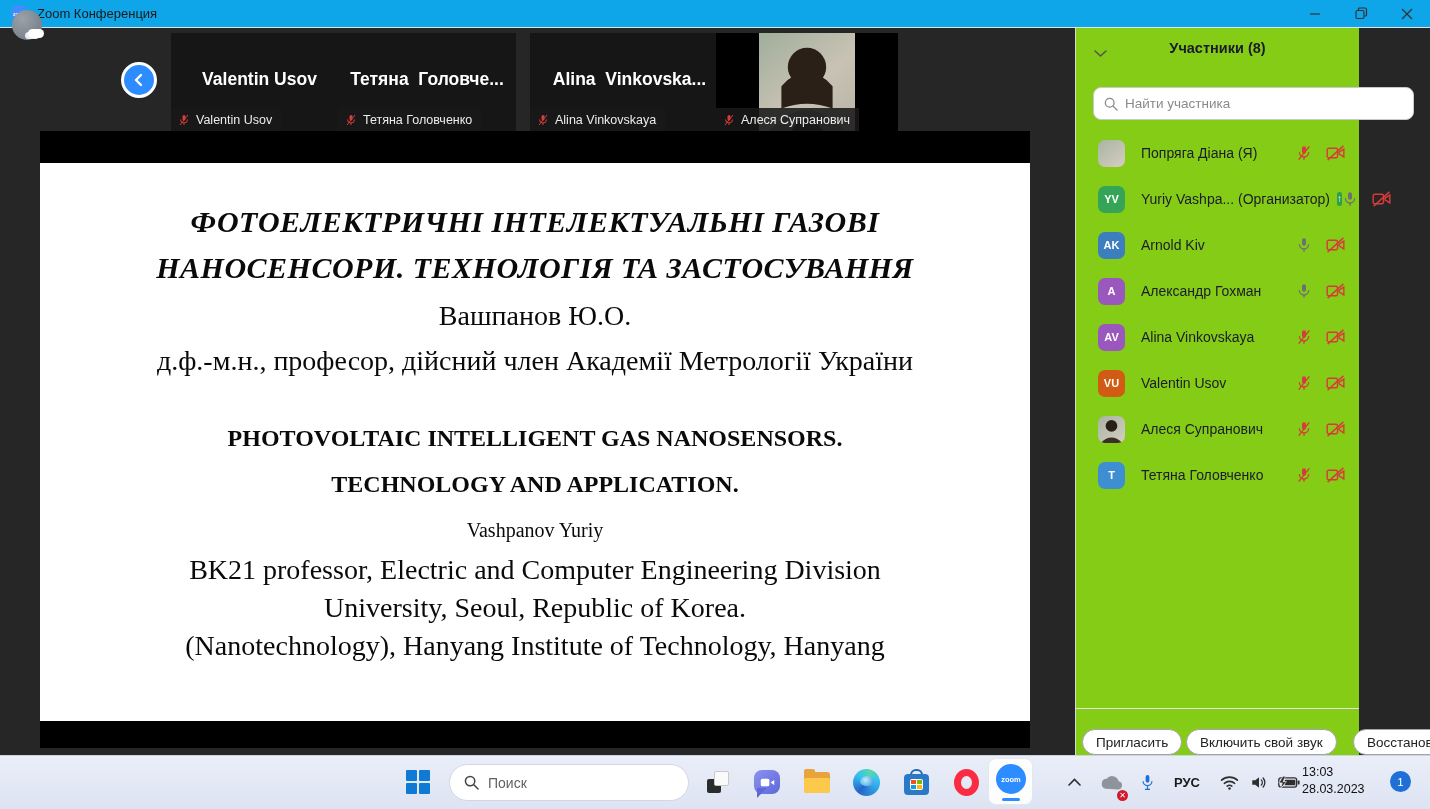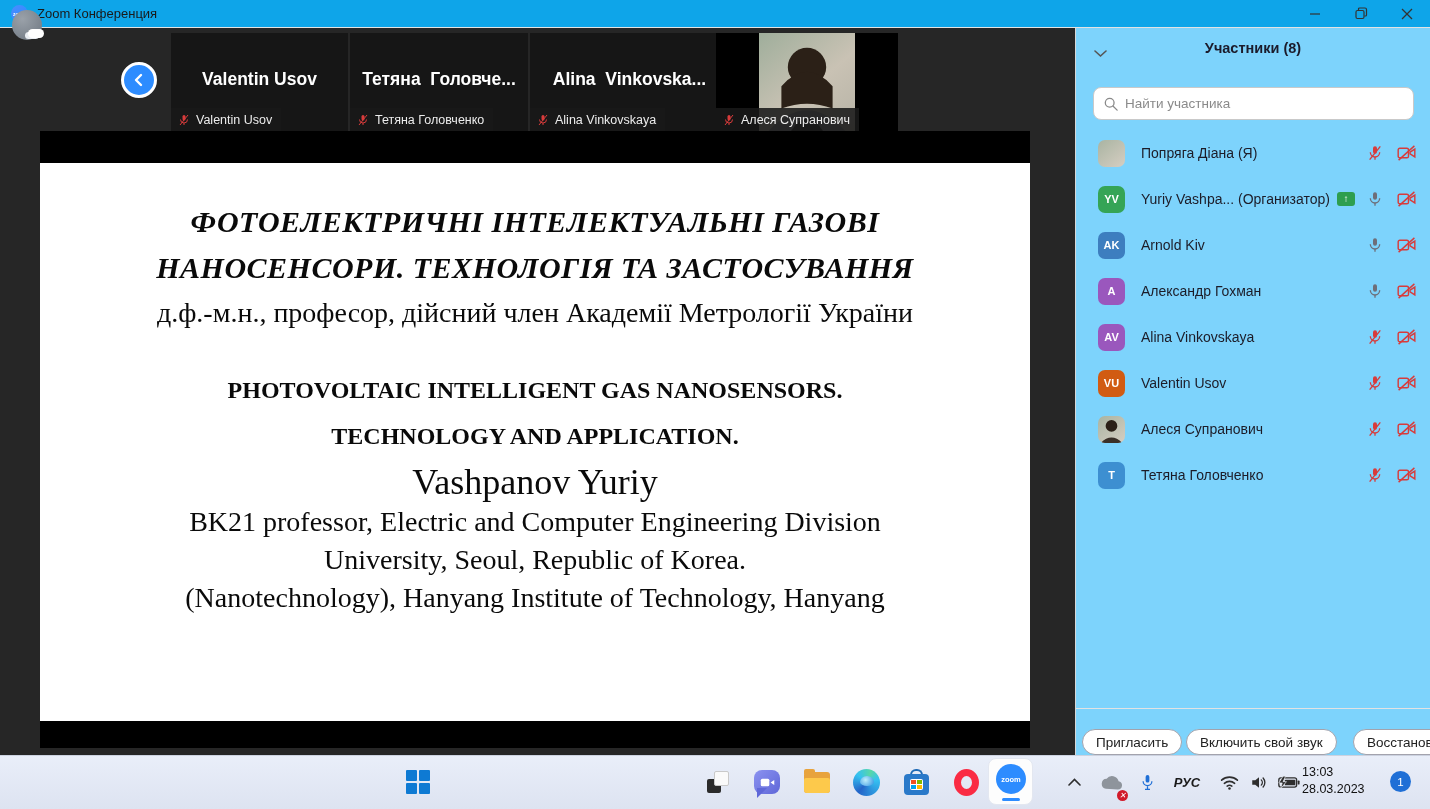--- a/index.html
+++ b/index.html
@@ -23,25 +23,25 @@
   .photo-box { position:absolute; top:0; bottom:0; left:43px; width:96px; background:linear-gradient(140deg,#9fae9b 0%,#c9c2b4 55%,#b7b3a6 100%); }
   .photo-box svg, .avatar.photo svg { position:absolute; inset:0; width:100%; height:100%; }
 
   
   .share-black { left:40px; top:131px; width:990px; height:617px; background:#000; }
   .slide { left:40px; top:163px; width:990px; height:558px; background:#fff; font-family:"Liberation Serif", serif; color:#0a0a0a; text-align:center; padding-top:36px; }
   .slide .t-uk { font-size:30px; font-weight:bold; line-height:46px; letter-spacing:.5px;font-style:italic; }
   .slide .a-uk { font-size:28px; line-height:46px; margin-top:2px; }
   .slide .f-uk { font-size:28px; line-height:44px; }
   .slide .t-en { font-size:24px; font-weight:bold; line-height:46px; margin-top:32px; }
-  .slide .a-en { font-size:36px; line-height:42px; margin-top:2px; }
+  .slide .a-en { font-size:20px; line-height:42px; margin-top:2px; }
   .slide .f-en { font-size:28px; line-height:38px; }
 
   
-  .panel { left:1075px; top:28px; width:355px; height:727px; background:#7dd3fc; border-left:1px solid #d6d6d6; }
+  .panel { left:1075px; top:28px; width:284px; height:727px; background:#84cc16; border-left:1px solid #d6d6d6; }
   .panel-header { position:absolute; left:0; top:12px; width:100%; text-align:center; font-size:14.5px; font-weight:bold; color:#1b1b2b; }
   .panel-chevron { position:absolute; left:18px; top:16px; }
   .p-search { position:absolute; left:17px; top:59px; width:321px; height:33px; border:1px solid #c9c9c9; border-radius:8px; display:flex; align-items:center; padding:0 10px; gap:7px; background:#fff; }
   .p-search input { border:none; outline:none; flex:1; font-size:13.5px; color:#333; font-family:"Liberation Sans",sans-serif; }
   .p-search input::placeholder { color:#8a8a8a; }
   .p-rows { position:absolute; left:0; top:102px; width:100%;text-align:right; }
   .p-row { height:46px; display:flex; align-items:center; padding-left:22px; padding-right:14px; }
   .avatar { width:27px; height:27px; border-radius:7px; background:#888; color:#fff; font-size:11px; font-weight:bold; display:flex; align-items:center; justify-content:center; flex:0 0 auto; position:relative; overflow:hidden; }
   .avatar.photo { background:linear-gradient(140deg,#a9b4a2,#d6cec2); }
   .p-name { margin-left:16px; font-size:14px; color:#1c1c28; white-space:nowrap; }
@@ -81,21 +81,21 @@
   .ic-edge { width:27px; height:27px; border-radius:50%; background:conic-gradient(from 220deg,#2464c8,#35c1f1 25%,#58d7a8 45%,#35c1f1 60%,#2464c8 100%); position:relative; }
   .ic-edge::after { content:""; position:absolute; left:7px; top:7px; width:14px; height:10px; border-radius:50% 50% 50% 50%/60% 60% 40% 40%; background:radial-gradient(circle at 40% 40%,#bfeefc,#2b8fe0); }
   .ic-store { position:relative; width:25px; height:26px; }
   .ic-store .handle { position:absolute; left:6px; top:0; width:13px; height:9px; border:2.5px solid #1f6ab5; border-bottom:none; border-radius:6px 6px 0 0; }
   .ic-store .bag { position:absolute; left:0; top:5px; width:25px; height:21px; background:#2a79c9; border-radius:4px; display:flex; align-items:center; justify-content:center; }
   .ic-store .grid { width:13px; height:11px; background:#fff; border-radius:2px; display:grid; grid-template-columns:5px 5px; grid-template-rows:4px 4px; gap:1px; padding:1px; }
   .ic-store .grid i:nth-child(1){background:#f25022}.ic-store .grid i:nth-child(2){background:#7fba00}
   .ic-store .grid i:nth-child(3){background:#00a4ef}.ic-store .grid i:nth-child(4){background:#ffb900}
   .ic-opera { width:25px; height:27px; border-radius:50%; border:7px solid #fa2b43; }
   
-  .tray-item { position:absolute; top:766px; height:32px; display:flex; align-items:center; justify-content:center; color:#2e2e2e;font-style:italic; }
+  .tray-item { position:absolute; top:766px; height:32px; display:flex; align-items:center; justify-content:center; color:#2e2e2e; }
   .tray-lang { font-size:13px; font-weight:600; color:#1a1a1a; }
   .tray-clock { position:absolute; top:764px; left:1302px; width:84px; text-align:left; font-size:12.5px; color:#111; line-height:17px; }
   .tray-badge { position:absolute; left:1390px; top:771px; width:21px; height:21px; border-radius:50%; background:#1f6fd6; color:#fff; font-size:11.5px; display:flex; align-items:center; justify-content:center; }
   .onedrive { position:relative; }
   .onedrive .err { position:absolute; right:-4px; bottom:-3px; width:11px; height:11px; border-radius:50%; background:#d11a2a; color:#fff; font-size:8px; display:flex; align-items:center; justify-content:center; }
 </style>
 </head>
 <body>
 
 <div id="screen">
@@ -138,21 +138,21 @@
             <rect x="9" y="2" width="6" height="11" rx="3" stroke="none"></rect>
             <path d="M5 11a7 7 0 0 0 14 0" fill="none"></path>
             <line x1="12" y1="18" x2="12" y2="22"></line>
             <line x1="4" y1="22" x2="20" y2="2"></line>
           </g>
         </svg>
       <span>Valentin Usov</span>
     </div>
   </div>
 
-  <div class="abs tile" style="left:350px;width:178px;padding-left:44px;">
+  <div class="abs tile" style="left:338px;width:178px;padding-left:44px;">
     <div class="bigname">Тетяна  Головче...</div>
     <div class="tile-label">
       <svg width="12" height="12" viewBox="0 0 24 24">
           <g fill="#d83b3b" stroke="#d83b3b" stroke-width="2">
             <rect x="9" y="2" width="6" height="11" rx="3" stroke="none"></rect>
             <path d="M5 11a7 7 0 0 0 14 0" fill="none"></path>
             <line x1="12" y1="18" x2="12" y2="22"></line>
             <line x1="4" y1="22" x2="20" y2="2"></line>
           </g>
         </svg>
@@ -196,20 +196,21 @@
       <span>Алеся Супранович</span>
     </div>
   </div>
 
   <div class="abs share-black"></div>
   <div class="abs slide">
     <div class="t-uk">
       <div>ФОТОЕЛЕКТРИЧНІ ІНТЕЛЕКТУАЛЬНІ ГАЗОВІ</div>
       <div>НАНОСЕНСОРИ. ТЕХНОЛОГІЯ ТА ЗАСТОСУВАННЯ</div>
     </div>
+    <div class="a-uk">Вашпанов Ю.О.</div>
     <div class="f-uk">д.ф.-м.н., професор, дійсний член Академії Метрології України</div>
     <div class="t-en">
       <div>PHOTOVOLTAIC INTELLIGENT GAS NANOSENSORS.</div>
       <div>TECHNOLOGY AND APPLICATION.</div>
     </div>
     <div class="a-en">Vashpanov Yuriy</div>
     <div class="f-en">
       <div>BK21 professor, Electric and Computer Engineering Division</div>
       <div>University,  Seoul,  Republic of Korea.</div>
       <div>(Nanotechnology),  Hanyang  Institute  of  Technology,  Hanyang</div>
@@ -473,20 +474,27 @@
   <div class="abs taskbar"></div>
   <div class="weather-ic"></div>
 
   <div class="start-ic">
       <i></i>
       <i></i>
       <i></i>
       <i></i>
     </div>
 
+  <div class="tb-search">
+    <svg width="15" height="15" viewBox="0 0 16 16">
+        <circle cx="6.5" cy="6.5" r="5" fill="none" stroke="#444" stroke-width="1.6"></circle>
+        <line x1="10.5" y1="10.5" x2="15" y2="15" stroke="#444" stroke-width="1.6" stroke-linecap="round"></line>
+      </svg>
+    <input type="text" placeholder="Поиск" style="">
+  </div>
 
   <div class="task-ic" style="left:700px;">
       <div class="ic-taskview">
         <div class="b"></div>
         <div class="f"></div>
       </div>
     </div>
   <div class="task-ic" style="left:749px;">
     <div class="ic-chat">
         <svg width="15" height="11" viewBox="0 0 24 18">

